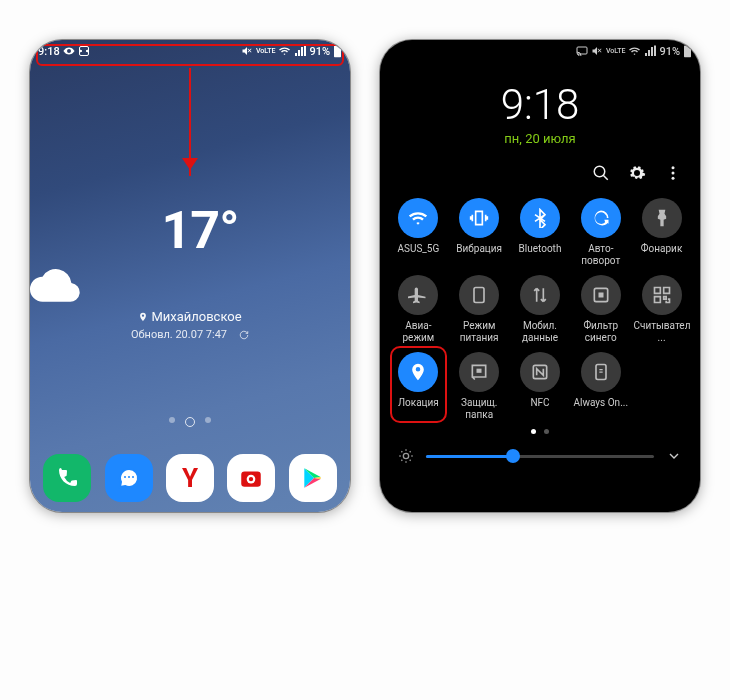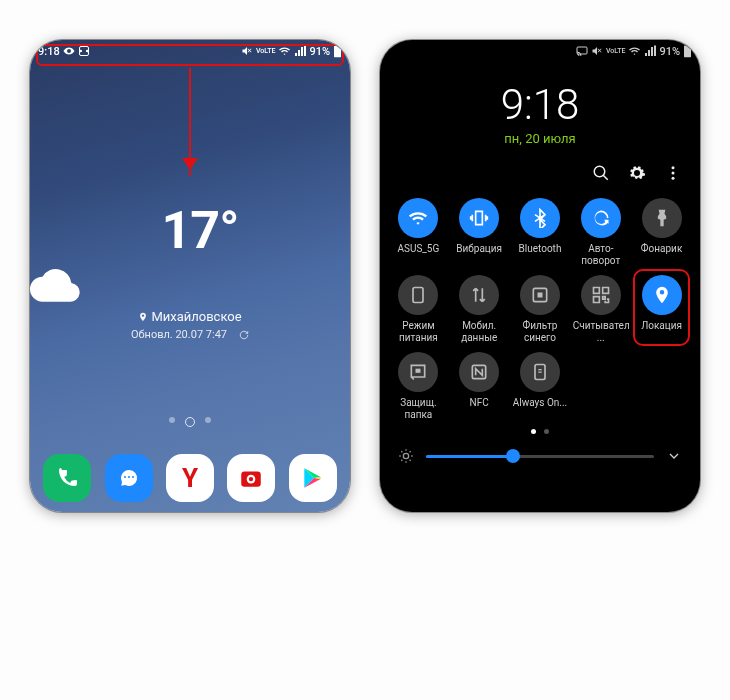--- a/index.html
+++ b/index.html
@@ -317,20 +317,28 @@
         <div class="circ">
           <svg width="20" height="20" viewBox="0 0 24 24" fill="currentColor">
             <path d="M8 2h8l-1 5 2 3v3l-3 1v8h-4v-8l-3-1v-3l2-3z"></path>
           </svg>
         </div>
         <div class="lbl">Фонарик</div>
       </div>
       <div class="tile">
         <div class="circ">
           <svg width="20" height="20" viewBox="0 0 24 24" fill="currentColor">
+            <path d="M21 14l-9-2V5a2 2 0 10-4 0v7l-9 2v2l9-1v4l-2 1v2l4-1 4 1v-2l-2-1v-4l9 1z"></path>
+          </svg>
+        </div>
+        <div class="lbl">Авиа-режим</div>
+      </div>
+      <div class="tile">
+        <div class="circ">
+          <svg width="20" height="20" viewBox="0 0 24 24" fill="currentColor">
             <rect x="6" y="3" width="12" height="18" rx="2" fill="none" stroke="currentColor" stroke-width="2"></rect>
             <path d="M12 8v4"></path>
           </svg>
         </div>
         <div class="lbl">Режим питания</div>
       </div>
       <div class="tile">
         <div class="circ">
           <svg width="20" height="20" viewBox="0 0 24 24" fill="currentColor">
             <path d="M8 4v16M8 4l-3 3M8 4l3 3M16 20V4M16 20l-3-3M16 20l3-3" fill="none" stroke="currentColor" stroke-width="2"></path>

